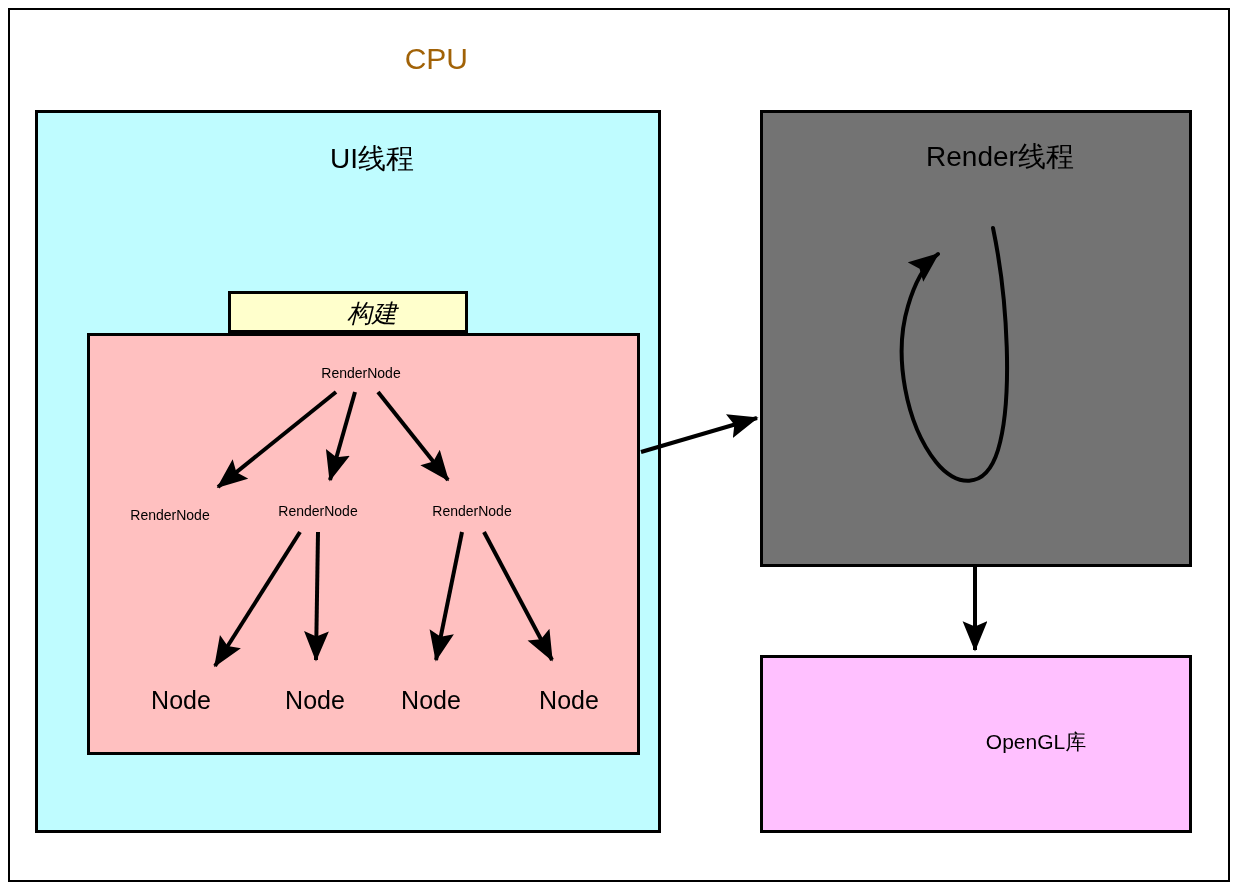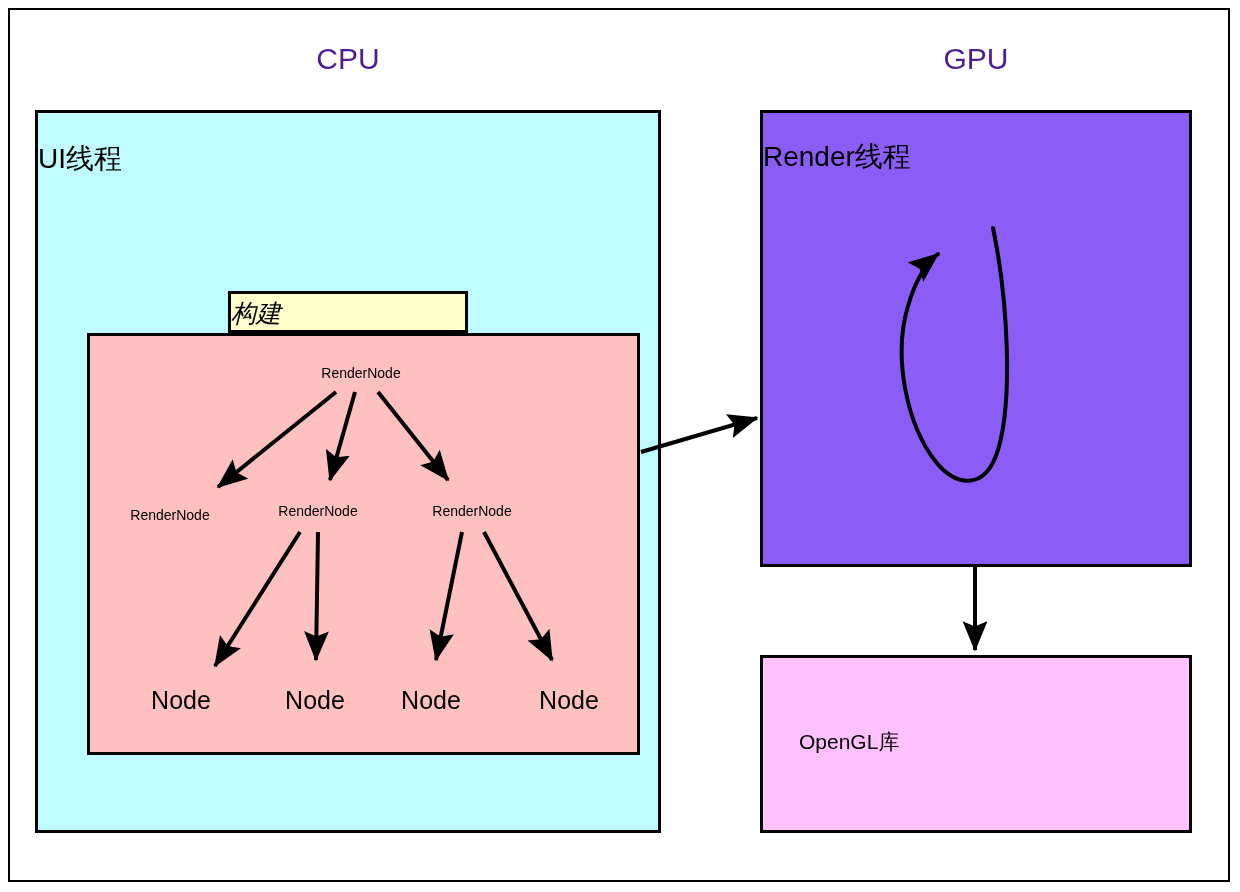--- a/index.html
+++ b/index.html
@@ -23,54 +23,55 @@
     top: 8px;
     width: 1222px;
     height: 874px;
     border: 2px solid #000000;
     box-sizing: border-box;
     background: #ffffff;
   }
   .col-title {
     position: absolute;
     font-size: 30px;
-    color: #4c1d95;
-    text-align: center;
+    color: #a16207;
+    text-align: right;
     white-space: nowrap;
     line-height: 1;
   }
   #cpu-title { left: 228px; top: 44px; width: 240px; }
   #gpu-title { left: 856px; top: 44px; width: 240px; }
 
   .box {
     position: absolute;
     box-sizing: border-box;
     border: 3px solid #000000;
   }
   .box-label {
     position: absolute;
     width: 100%;
-    text-align: left;
+    text-align: center;
     font-size: 28px;
     color: #000000;
     white-space: nowrap;
     line-height: 1;
+    margin-left: 24px;
   }
 
   #ui-thread-box {
     left: 35px; top: 110px;
     width: 626px; height: 723px;
     background: #bffcff;
   }
   #ui-thread-label { top: 32px; }
 
   #render-thread-box {
     left: 760px; top: 110px;
     width: 432px; height: 457px;
-    background: #8b5cf6;
+    background: #737373;
   }
   #render-thread-label { top: 30px; }
 
   #build-box {
     left: 228px; top: 291px;
     width: 240px; height: 42px;
     background: #ffffcc;
     z-index: 5;
     font-style: italic;
   }
@@ -130,21 +131,20 @@
 </style>
 </head>
 <body>
 
 <div id="stage">
 
   <div class="outer-frame"></div>
 
   <div class="col-title" id="cpu-title">CPU</div>
 
-  <div class="col-title" id="gpu-title">GPU</div>
 
   <div class="box" id="ui-thread-box">
     <div class="box-label" id="ui-thread-label">UI线程</div>
   </div>
 
   <div class="box" id="render-thread-box">
     <div class="box-label" id="render-thread-label">Render线程</div>
   </div>
 
   <div class="box" id="render-node-tree-box"></div>

